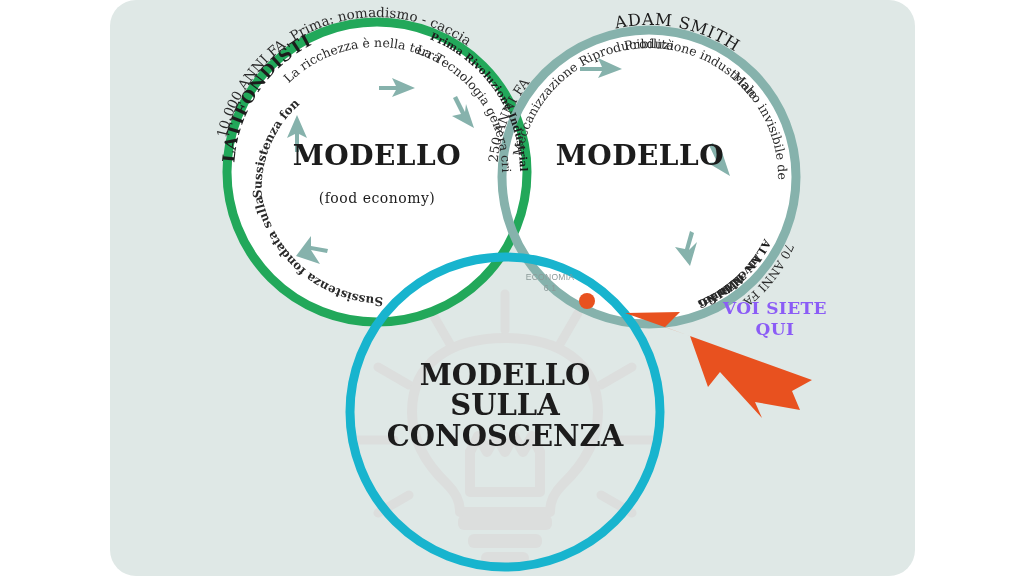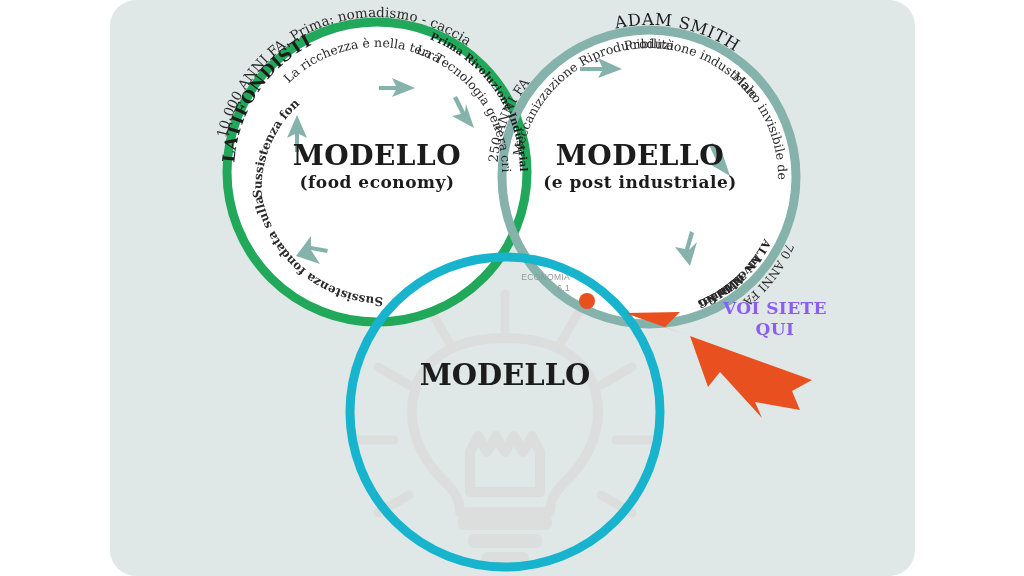--- a/index.html
+++ b/index.html
@@ -16,41 +16,41 @@
   #canvas { position:absolute; left:0; top:0; width:1024px; height:576px; }
 
   .vis-title {
     position:absolute; text-align:center;
     font-family:"DejaVu Serif", serif;
     font-weight:bold; color:#1c1c1c; letter-spacing:0.5px;
     line-height:1.02;
   }
   .vis-title .l1 { display:block; font-size:28px; }
   .vis-title .l2 { display:block; font-size:28px; }
-  .vis-title .sub { display:block; font-size:17px; font-weight:bold; margin-top:3px; }
+  .vis-title .sub { display:block; font-size:14px; font-weight:normal; margin-top:20px; }
 
   #agri-title { left:252px; top:142px; width:250px; }
   #indu-title { left:515px; top:142px; width:250px; }
 
   #know-title {
     position:absolute; left:330px; top:360px; width:350px; text-align:center;
     font-family:"DejaVu Serif", serif; font-weight:bold; color:#1c1c1c;
     line-height:1.05;
   }
   #know-title .l1 { display:block; font-size:29px; }
   #know-title .l2 { display:block; font-size:29px; }
 
   #voi-siete {
     position:absolute; left:700px; top:298px; width:150px; text-align:center;
     font-family:"DejaVu Serif", serif; font-weight:bold;
     color:#8b5cf6; font-size:17px; line-height:1.25; letter-spacing:0.4px;
   }
 
   #econ-label {
-    position:absolute; left:490px; top:272px; width:80px; text-align:right;
+    position:absolute; left:510px; top:272px; width:80px; text-align:center;
     font-family:"Liberation Sans", sans-serif; color:#8b9a99;
     font-size:8.5px; line-height:1.25; letter-spacing:0.3px;
   }
 </style>
 </head>
 <body>
 
 <div id="stage">
 
   <div id="panel"></div>
@@ -179,25 +179,25 @@
              L 755,402 L 762,418 L 720,372 L 708,387 L 690,336 Z" fill="#e8511f"></path>
   </svg>
 
   <div class="vis-title" id="agri-title">
     <span class="l1">MODELLO</span>
     <span class="sub">(food economy)</span>
   </div>
 
   <div class="vis-title" id="indu-title">
     <span class="l1">MODELLO</span>
-    <span class="sub">(e post industriale)</span>
   </div>
 
   <div id="know-title">
     <span class="l1">MODELLO</span>
+    <span class="l2">SULLA CONOSCENZA</span>
   </div>
 
   <div id="econ-label">
     <span>ECONOMIA</span><br>
     <span>6.1</span>
   </div>
 
   <div id="voi-siete">
     <span>VOI SIETE</span><br>
     <span>QUI</span>

